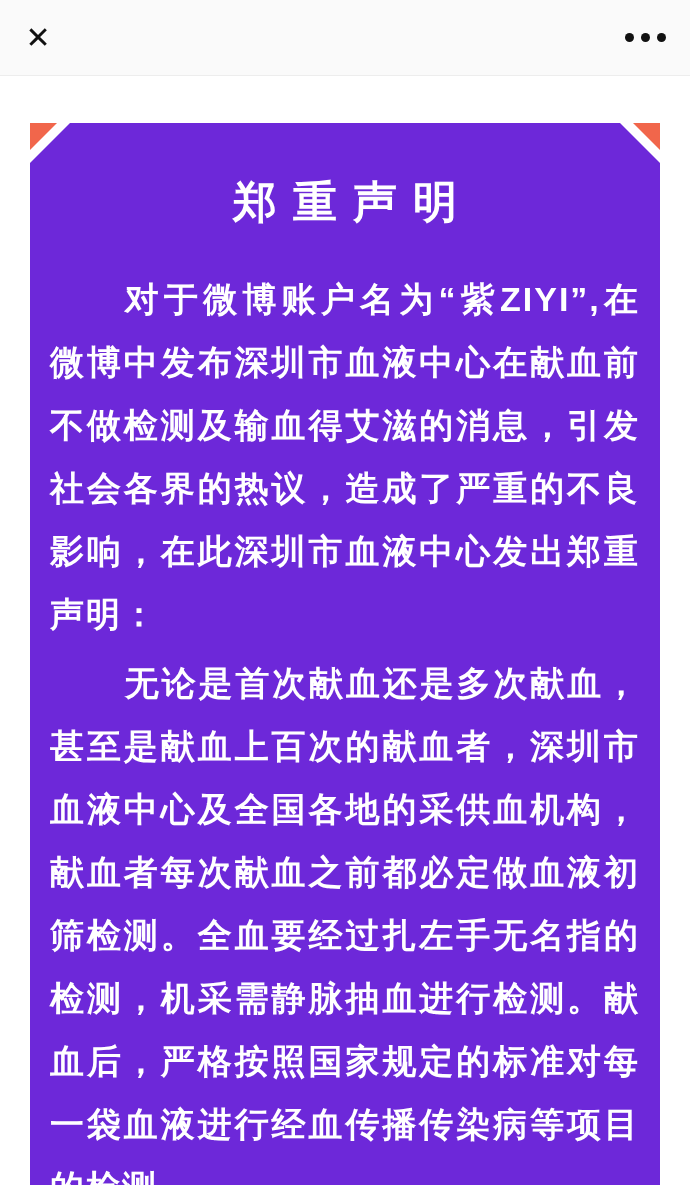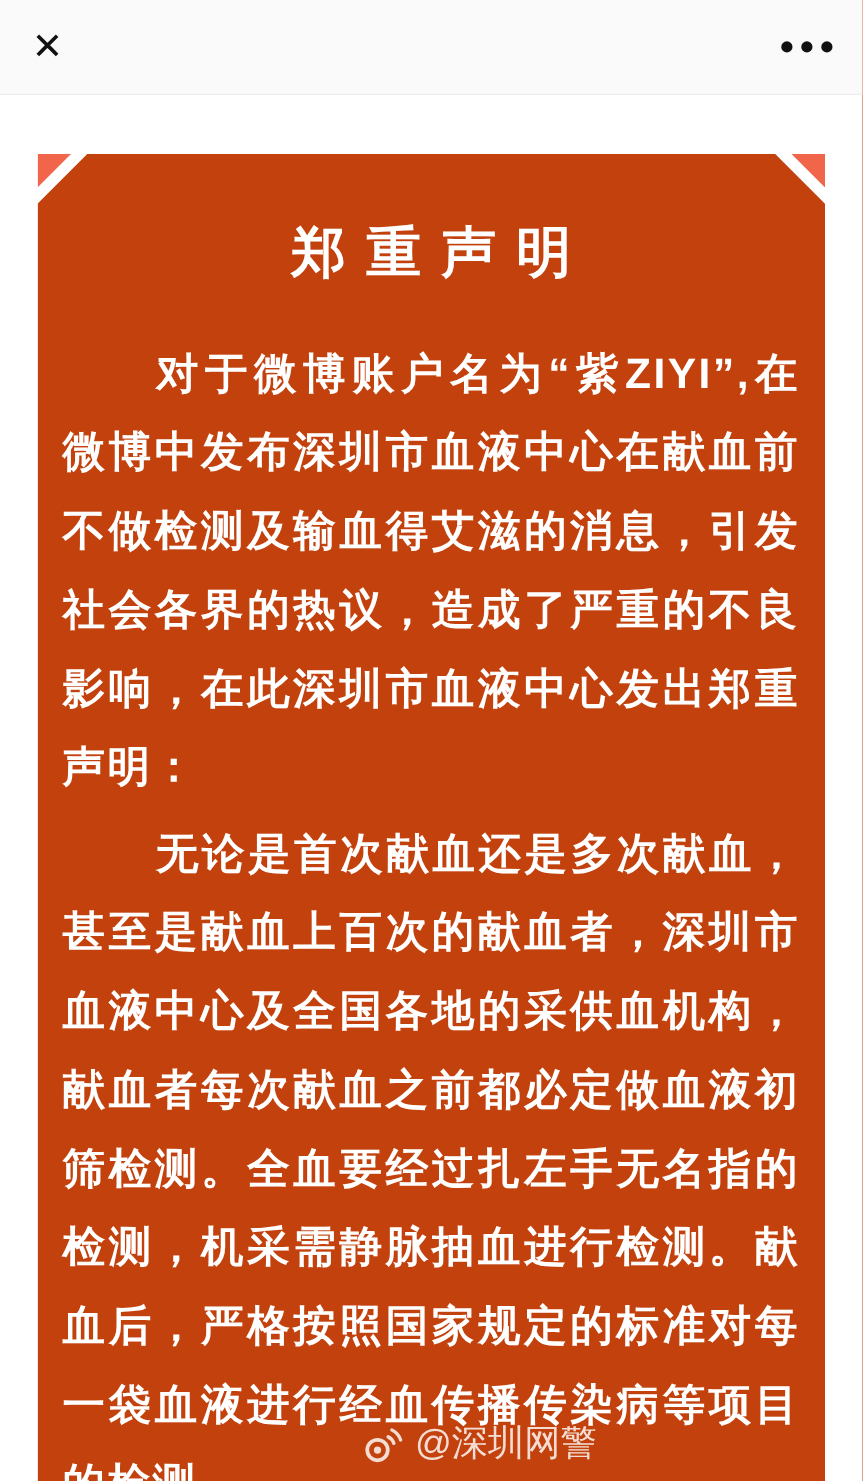--- a/index.html
+++ b/index.html
@@ -62,21 +62,21 @@
 
   
   .card-wrap {
     position: relative;
     margin: 47px 30px 0 30px; 
     height: 1062px;           
   }
   .card {
     position: absolute;
     inset: 0;
-    background: #c2410c;
+    background: #6d28d9;
     clip-path: polygon(40px 0, calc(100% - 40px) 0, 100% 40px,
                        100% 100%, 0 100%, 0 40px);
   }
   .corner {
     position: absolute;
     top: 0;
     width: 27px;
     height: 27px;
     background: #f1664b;
   }
@@ -141,23 +141,14 @@
   <span class="corner tr"></span>
 
   <div class="card">
     <div class="stmt-title">郑重声明</div>
 
     <div class="stmt-body">
       <p>对于微博账户名为“紫ZIYI”,在微博中发布深圳市血液中心在献血前不做检测及输血得艾滋的消息，引发社会各界的热议，造成了严重的不良影响，在此深圳市血液中心发出郑重声明：</p>
       <p>无论是首次献血还是多次献血，甚至是献血上百次的献血者，深圳市血液中心及全国各地的采供血机构，献血者每次献血之前都必定做血液初筛检测。全血要经过扎左手无名指的检测，机采需静脉抽血进行检测。献血后，严格按照国家规定的标准对每一袋血液进行经血传播传染病等项目的检测。</p>
     </div>
 
-    <div class="watermark">
-      <svg width="36" height="32" viewBox="0 0 34 32">
-        <circle cx="13" cy="21" r="8.2" fill="none" stroke="#ffffff" stroke-width="3"></circle>
-        <circle cx="13" cy="21" r="2.9" fill="#ffffff"></circle>
-        <path d="M21.5 10.5 a 8.5 8.5 0 0 1 4.6 5.2" fill="none" stroke="#ffffff" stroke-width="2.7" stroke-linecap="round"></path>
-        <path d="M24.5 5 a 13.5 13.5 0 0 1 7 8" fill="none" stroke="#ffffff" stroke-width="2.7" stroke-linecap="round"></path>
-      </svg>
-      <span class="wm-text">@深圳网警</span>
-    </div>
   </div>
 </div>
 
 </body></html>

